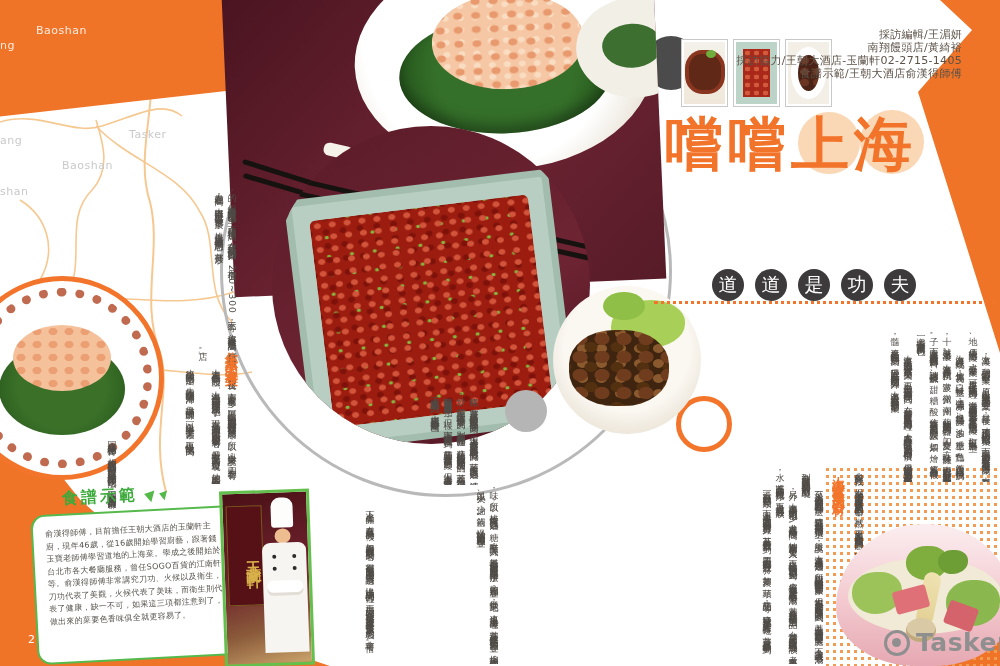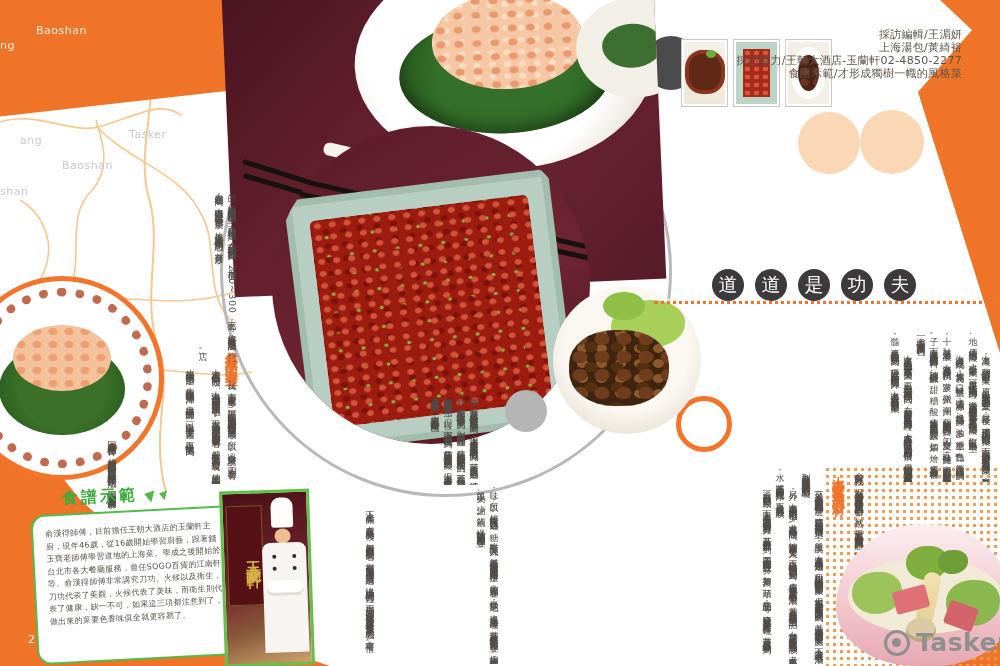--- a/index.html
+++ b/index.html
@@ -14,21 +14,21 @@
   .corner-br{clip-path:polygon(100% 91%,100% 100%,93.5% 100%);}
 
   
   .map-svg{position:absolute;left:0;top:40px;z-index:1;}
   .map-labels span{position:absolute;z-index:3;font-size:11px;letter-spacing:.5px;text-align:right;}
   .lbl-light{color:rgba(255,255,255,.85);}
   .lbl-gray{color:#c9c9c9;}
   .lbl-baoshan{left:36px;top:24px;}
   .lbl-ng{left:0;top:39px;}
   .lbl-nanhui{left:129px;top:128px;}
-  .lbl-ang{left:0;top:134px;margin-left:20px;}
+  .lbl-ang{left:0;top:134px;}
   .lbl-fengxian{left:62px;top:159px;}
   .lbl-shan{left:0;top:185px;}
 
   
   .gray-ring{position:absolute;left:220px;top:45px;width:446px;height:446px;border:3px solid #b9b9b9;border-radius:50%;z-index:2;}
   .gray-dot-lg{position:absolute;left:644px;top:36px;width:54px;height:54px;border-radius:50%;background:#4b4b4b;z-index:2;}
   .gray-dot-sm{position:absolute;left:505px;top:390px;width:42px;height:42px;border-radius:50%;background:#b5b5b5;z-index:5;}
   .orange-ring-sm{position:absolute;left:676px;top:396px;width:46px;height:46px;border:5px solid #f2752b;border-radius:50%;z-index:3;}
 
   .photo-main{position:absolute;left:228px;top:-10px;width:432px;height:298px;transform:rotate(-2.5deg);z-index:3;overflow:hidden;background:linear-gradient(135deg,#4a1420,#6e2433 55%,#571b28);}
@@ -223,27 +223,28 @@
     <div class="sp sp3">
         <div class="sp-inner">
           <div class="sp3-bowl"></div>
           <div class="sp3-balls"></div>
         </div>
       </div>
   </div>
 
   <div class="credits">
     <div>採訪編輯/王湄妍</div>
-    <div>上海湯包/黃綺裕</div>
-    <div>採訪協力/王朝大酒店-玉蘭軒02-4850-2277</div>
-    <div>食譜示範/才形成獨樹一幟的風格菜</div>
+    <div>南翔饅頭店/黃綺裕</div>
+    <div>採訪協力/王朝大酒店-玉蘭軒02-2715-1405</div>
+    <div>食譜示範/王朝大酒店俞漢得師傅</div>
   </div>
 
   <div class="peach peach1"></div>
   <div class="peach peach2"></div>
+  <div class="title-line title1">嚐嚐上海</div>
   <div class="subtitle">
     <span class="sub-c">道</span>
     <span class="sub-c">道</span>
     <span class="sub-c">是</span>
     <span class="sub-c">功</span>
     <span class="sub-c">夫</span>
   </div>
   <div class="dotted-line"></div>
 
   <div class="vtext t-right1">

